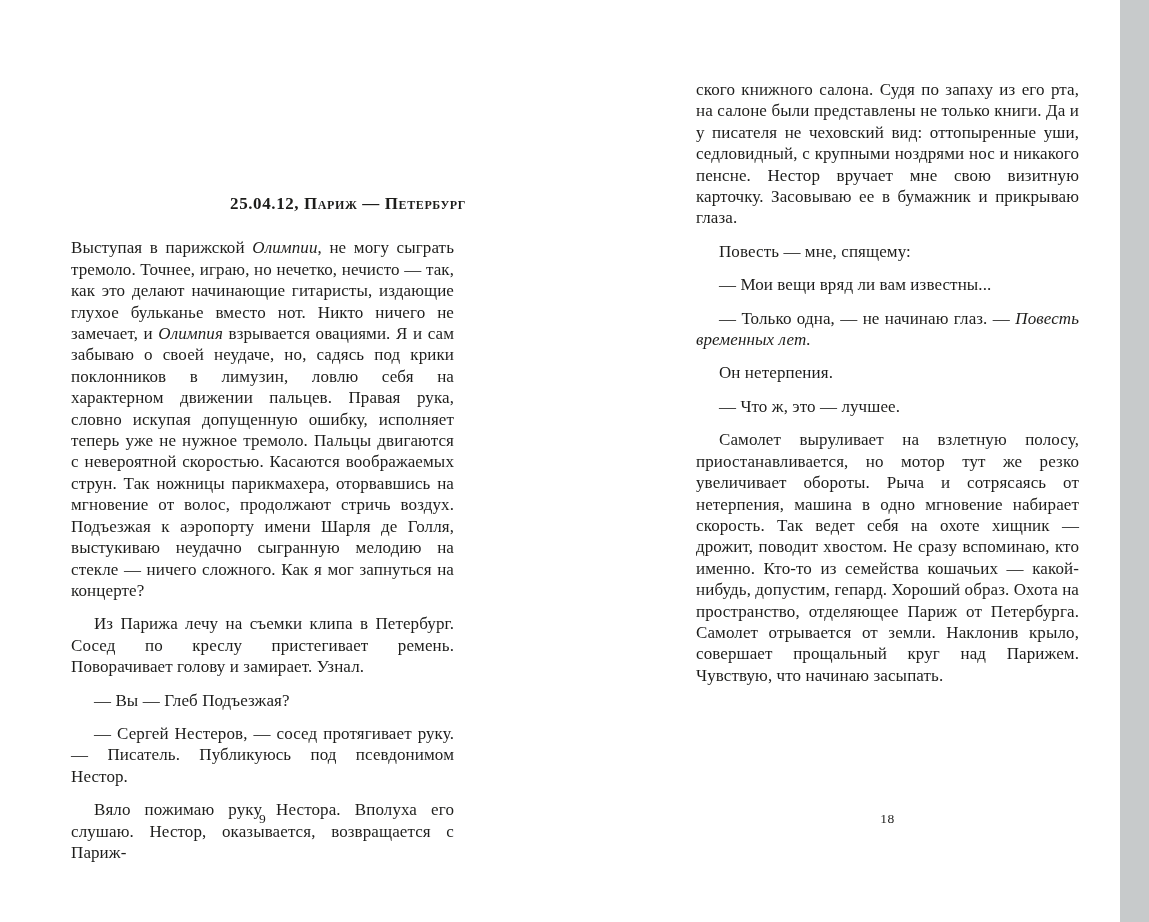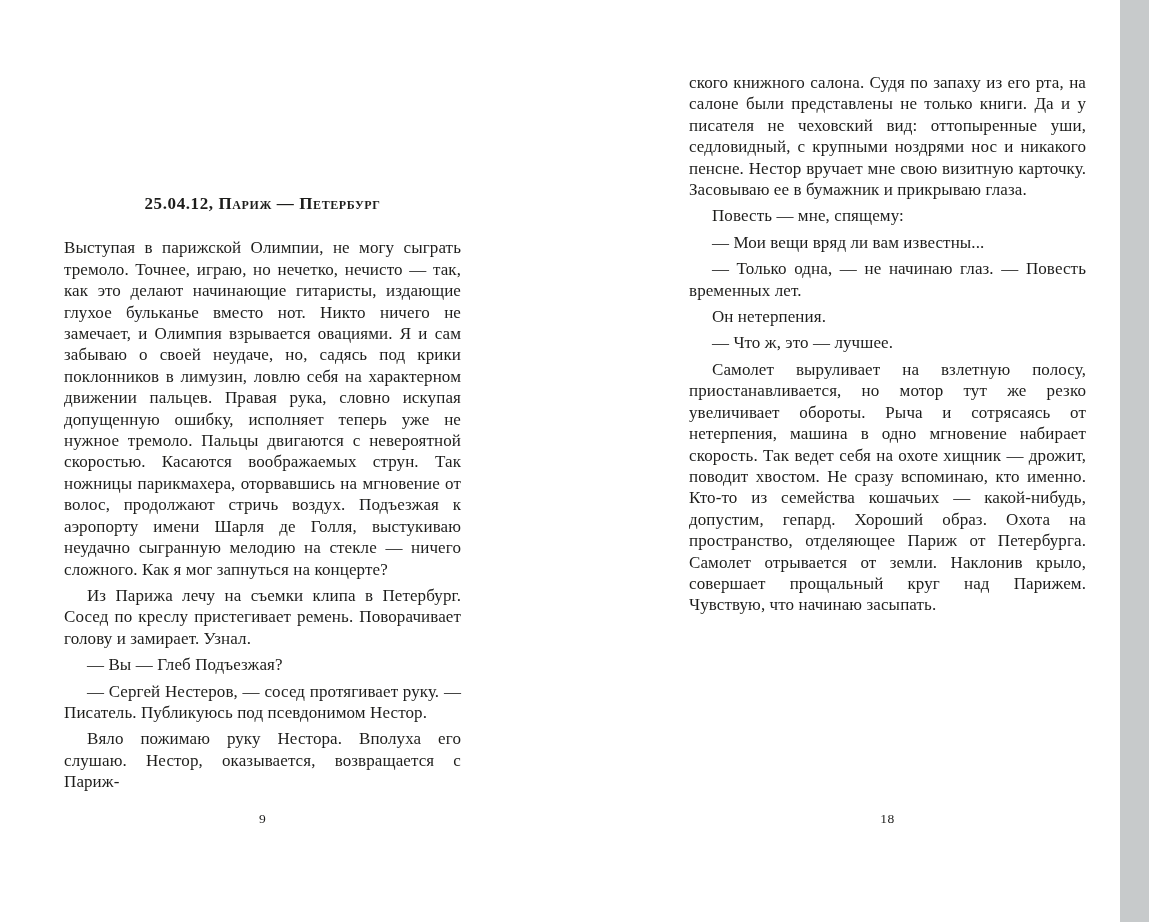--- a/index.html
+++ b/index.html
@@ -29,31 +29,32 @@
     hyphens: auto;
     -webkit-hyphens: auto;
   }
   #col-left  { left: 59px;  top: 193px; }
   #col-right { left: 684px; top: 67px;  }
   .chapter-heading {
     font-size: 17px;
     font-weight: bold;
     font-variant: small-caps;
     letter-spacing: 0.6px;
-    text-align: center;
+    text-align: right;
     margin: 0 0 23px 0;
   }
   .para {
-    margin: 5px;
+    margin: 12px;
     padding: 0;
   }
   .para.indent {
     text-indent: 1.35em;
   }
   .em {
+    font-style: italic;
   }
   .page-number {
     position: absolute;
     top: 811px;
     width: 407px;
     text-align: center;
     font-size: 13.5px;
     letter-spacing: 0.5px;
   }
   #num-left  { left: 59px;  }

